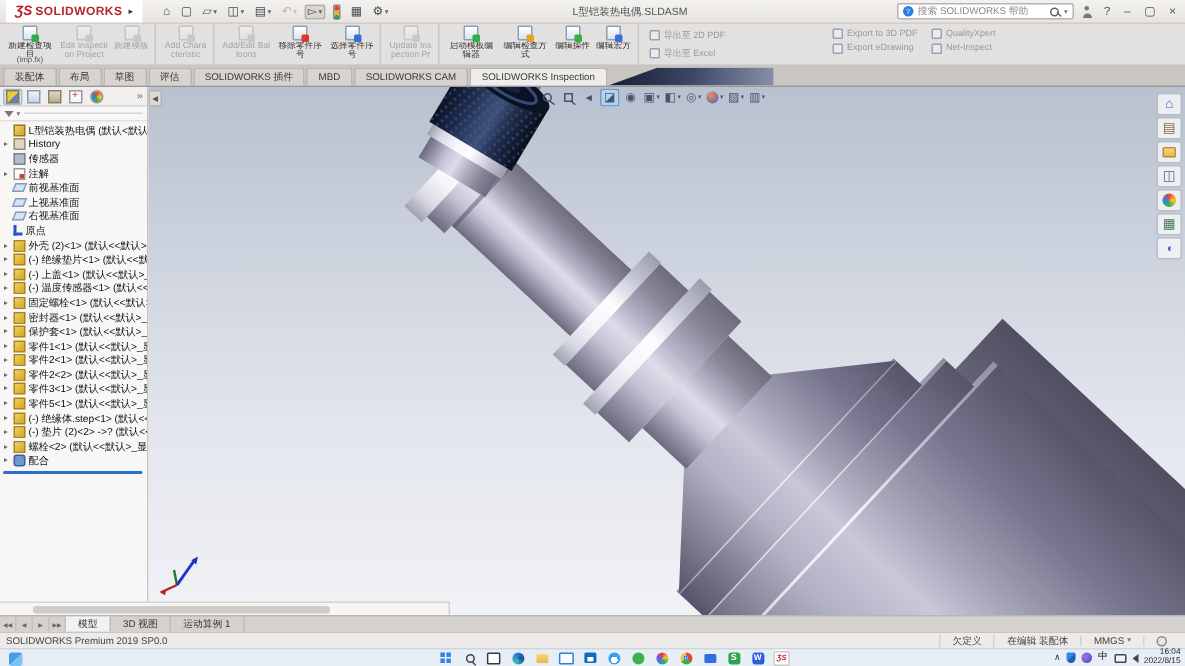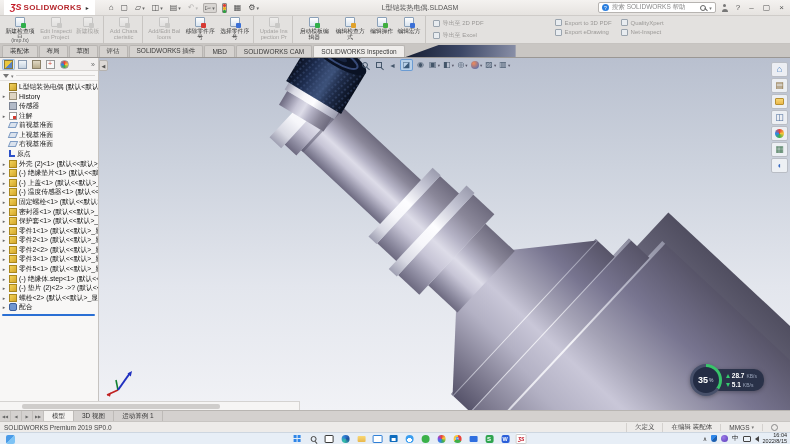--- a/index.html
+++ b/index.html
@@ -719,40 +719,20 @@
       </div>
 
     <svg class="triad" width="34" height="30">
       <line x1="16" y1="22" x2="5" y2="27" stroke="#c02020" stroke-width="1.6"></line>
       <polygon points="5,27 9,24.6 8,28.8" fill="#c02020"></polygon>
       <line x1="16" y1="22" x2="14" y2="12" stroke="#108030" stroke-width="1.6"></line>
       <line x1="16" y1="22" x2="28" y2="5" stroke="#2030c0" stroke-width="2"></line>
       <polygon points="30,3 25.5,5.5 28.8,8.4" fill="#2030c0"></polygon>
     </svg>
 
-    <div class="spd">
-      <div class="spd-circle">
-        <div class="spd-inner">
-          <span>35</span>
-            <span class="spd-pct">%</span>
-        </div>
-      </div>
-      <div class="spd-pill">
-        <div class="spd-row">
-          <span class="arr-up"></span>
-          <span class="spd-val">28.7</span>
-          <span class="spd-unit">KB/s</span>
-        </div>
-        <div class="spd-row">
-          <span class="arr-down"></span>
-          <span class="spd-val">5.1</span>
-          <span class="spd-unit">KB/s</span>
-        </div>
-      </div>
-    </div>
   </div>
 
   <div class="scrollband">
     <div class="scrollthumb"></div>
   </div>
 </div>
 
 <div class="docbar">
   <div style="display:flex">
       <div class="dnav">

